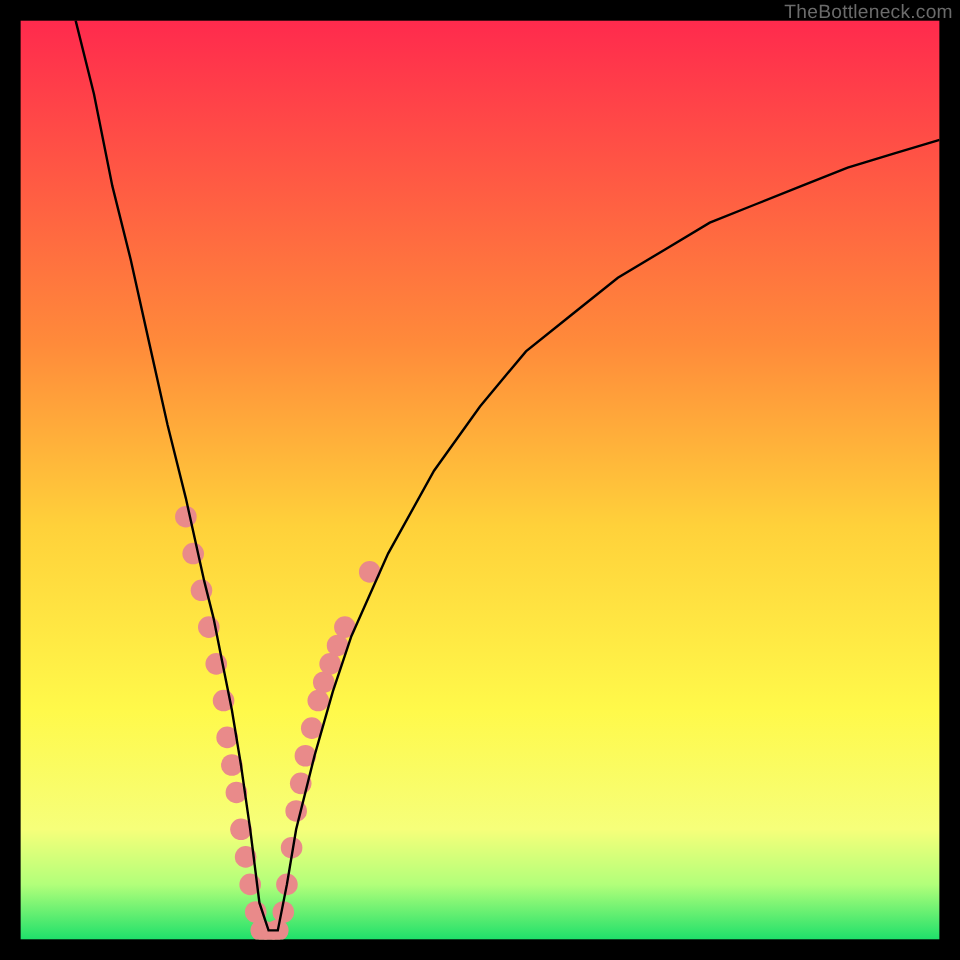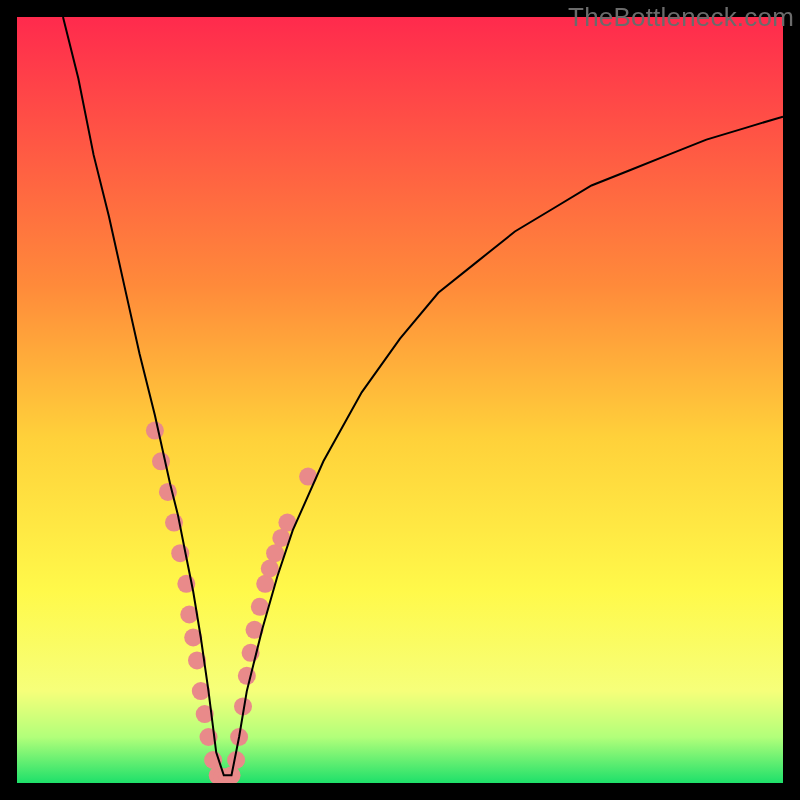--- a/index.html
+++ b/index.html
@@ -24,21 +24,21 @@
     left: 0;
     top: 0;
     width: 766px;
     height: 766px;
   }
   .watermark {
     position: absolute;
     top: 2px;
     right: 6px;
     color: #6b6b6b;
-    font-size: 26px;
+    font-size: 16px;
     font-weight: 500;
     letter-spacing: 0.2px;
   }
   svg { display: block; }
 </style>
 </head>
 <body>
 
 <div class="frame">
   <svg class="plot-area" width="766" height="766" viewBox="0 0 766 766" preserveAspectRatio="none">

